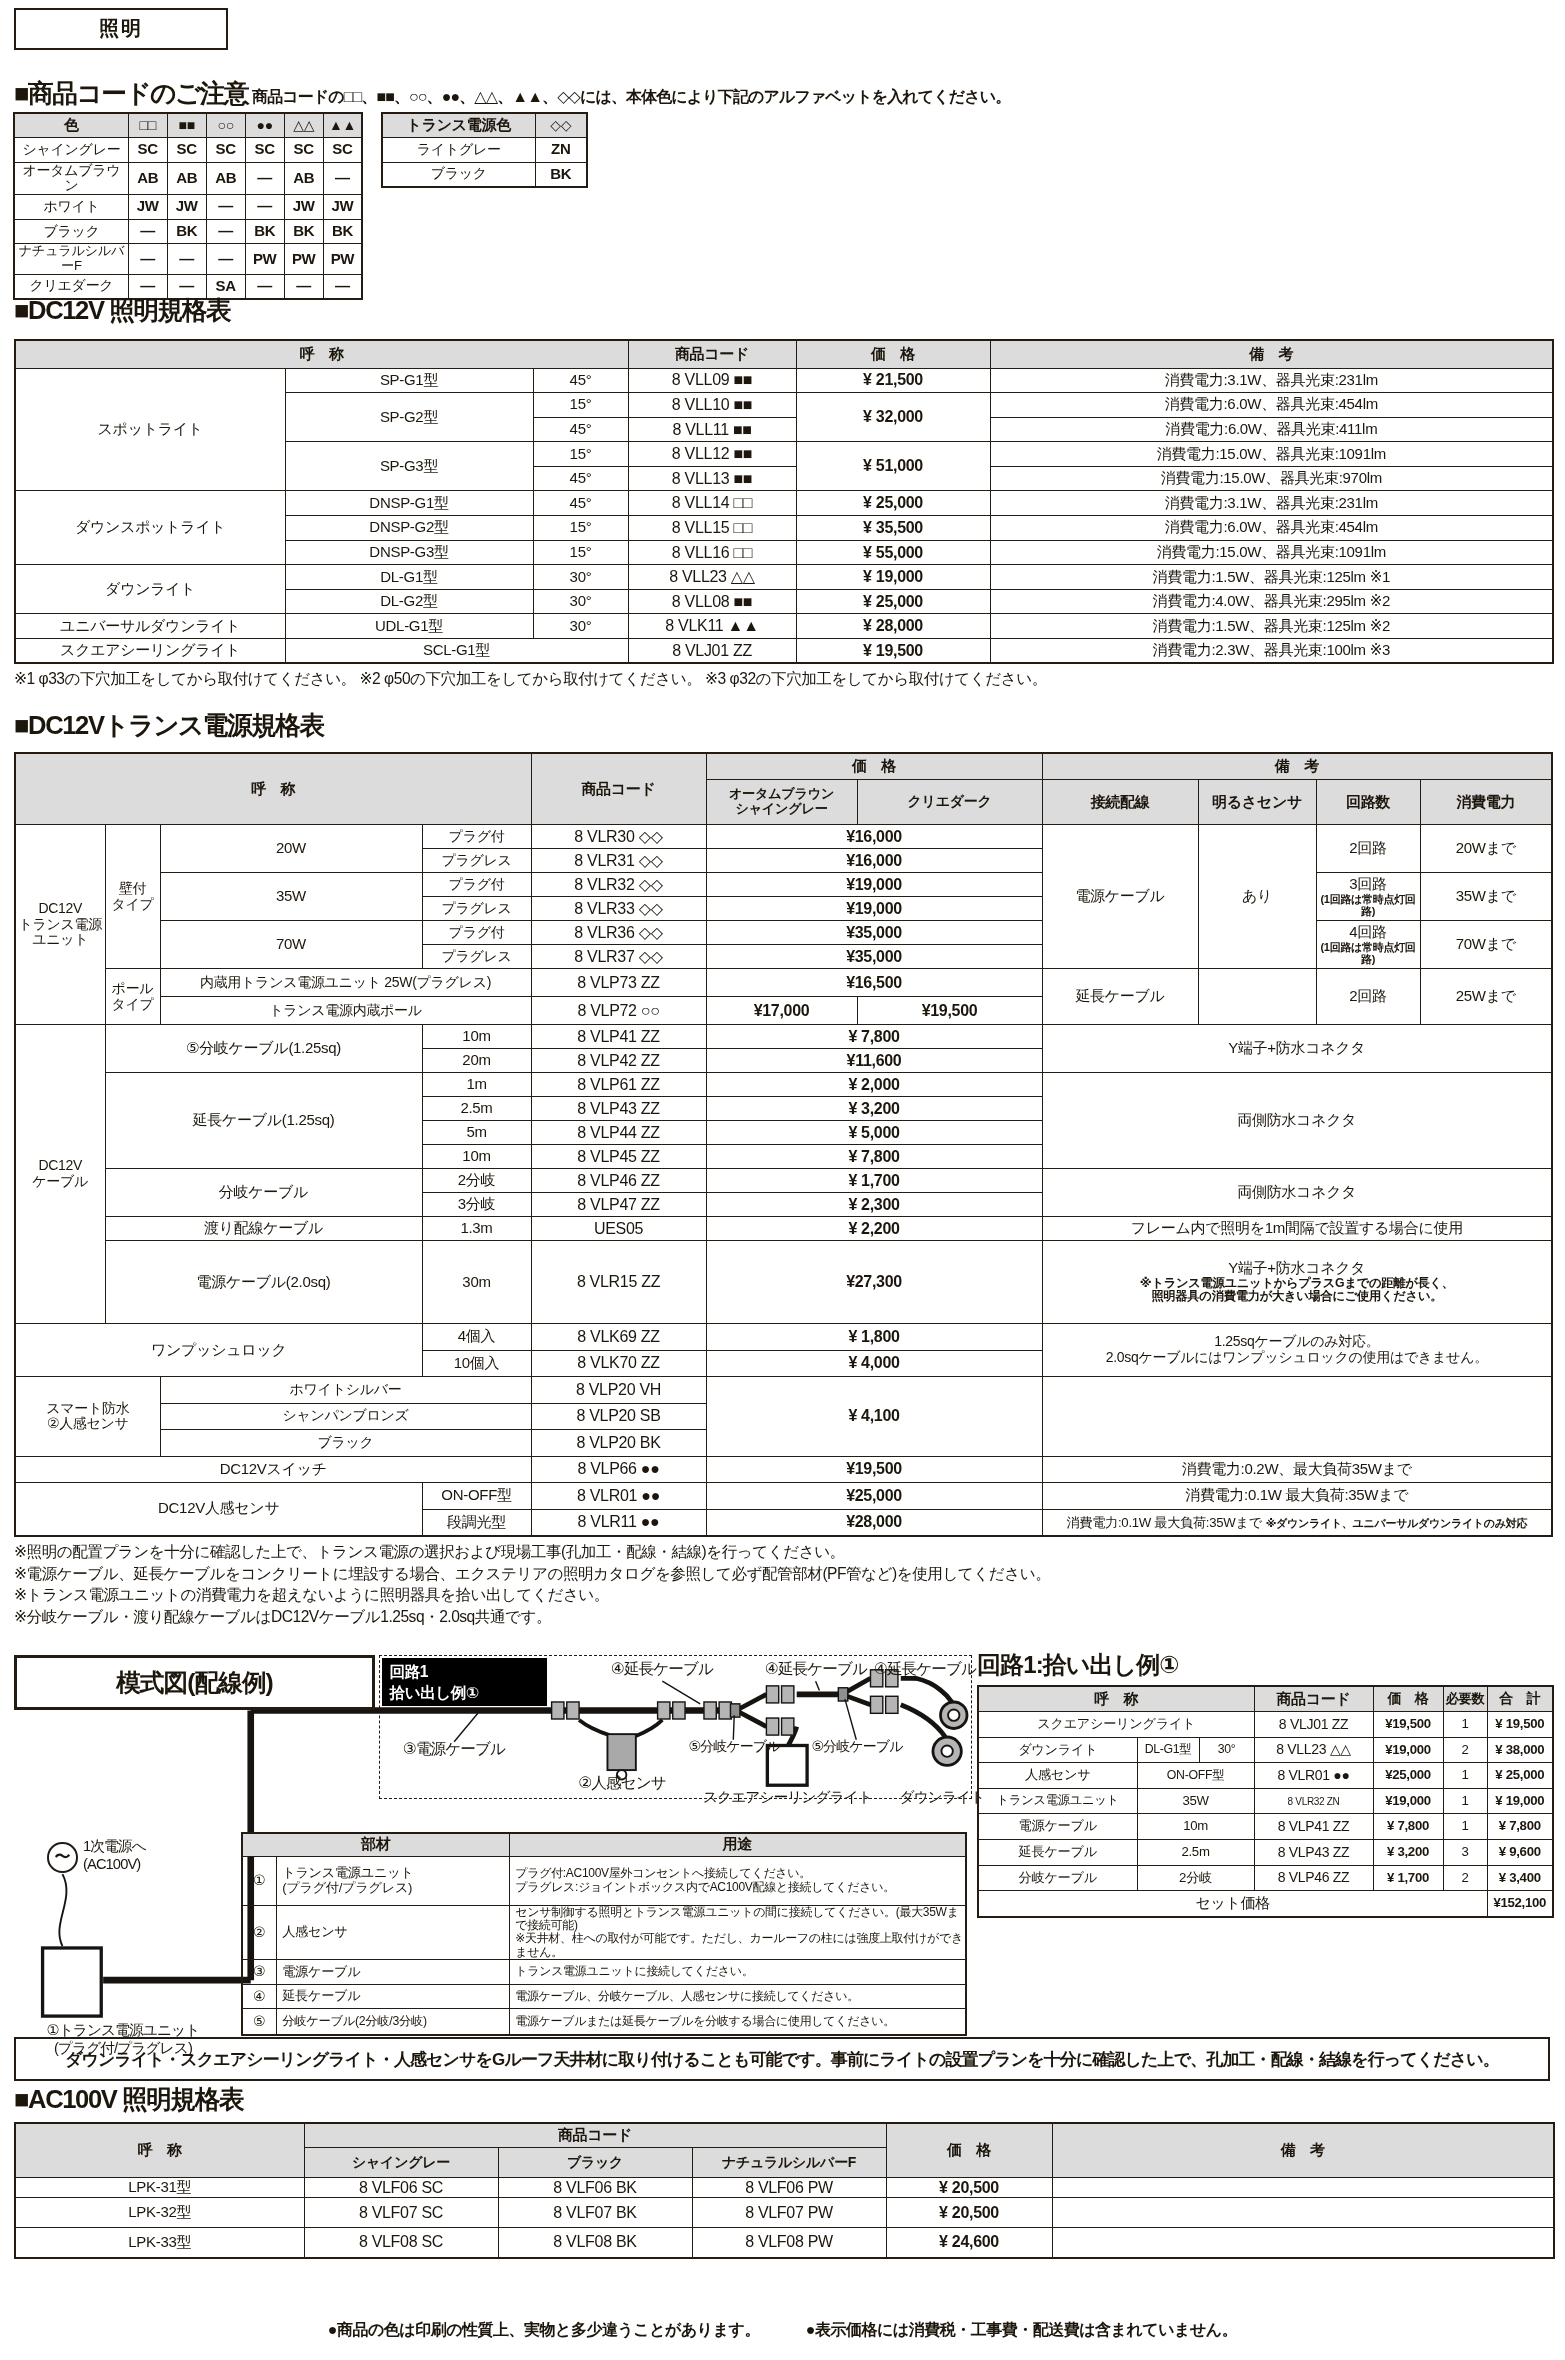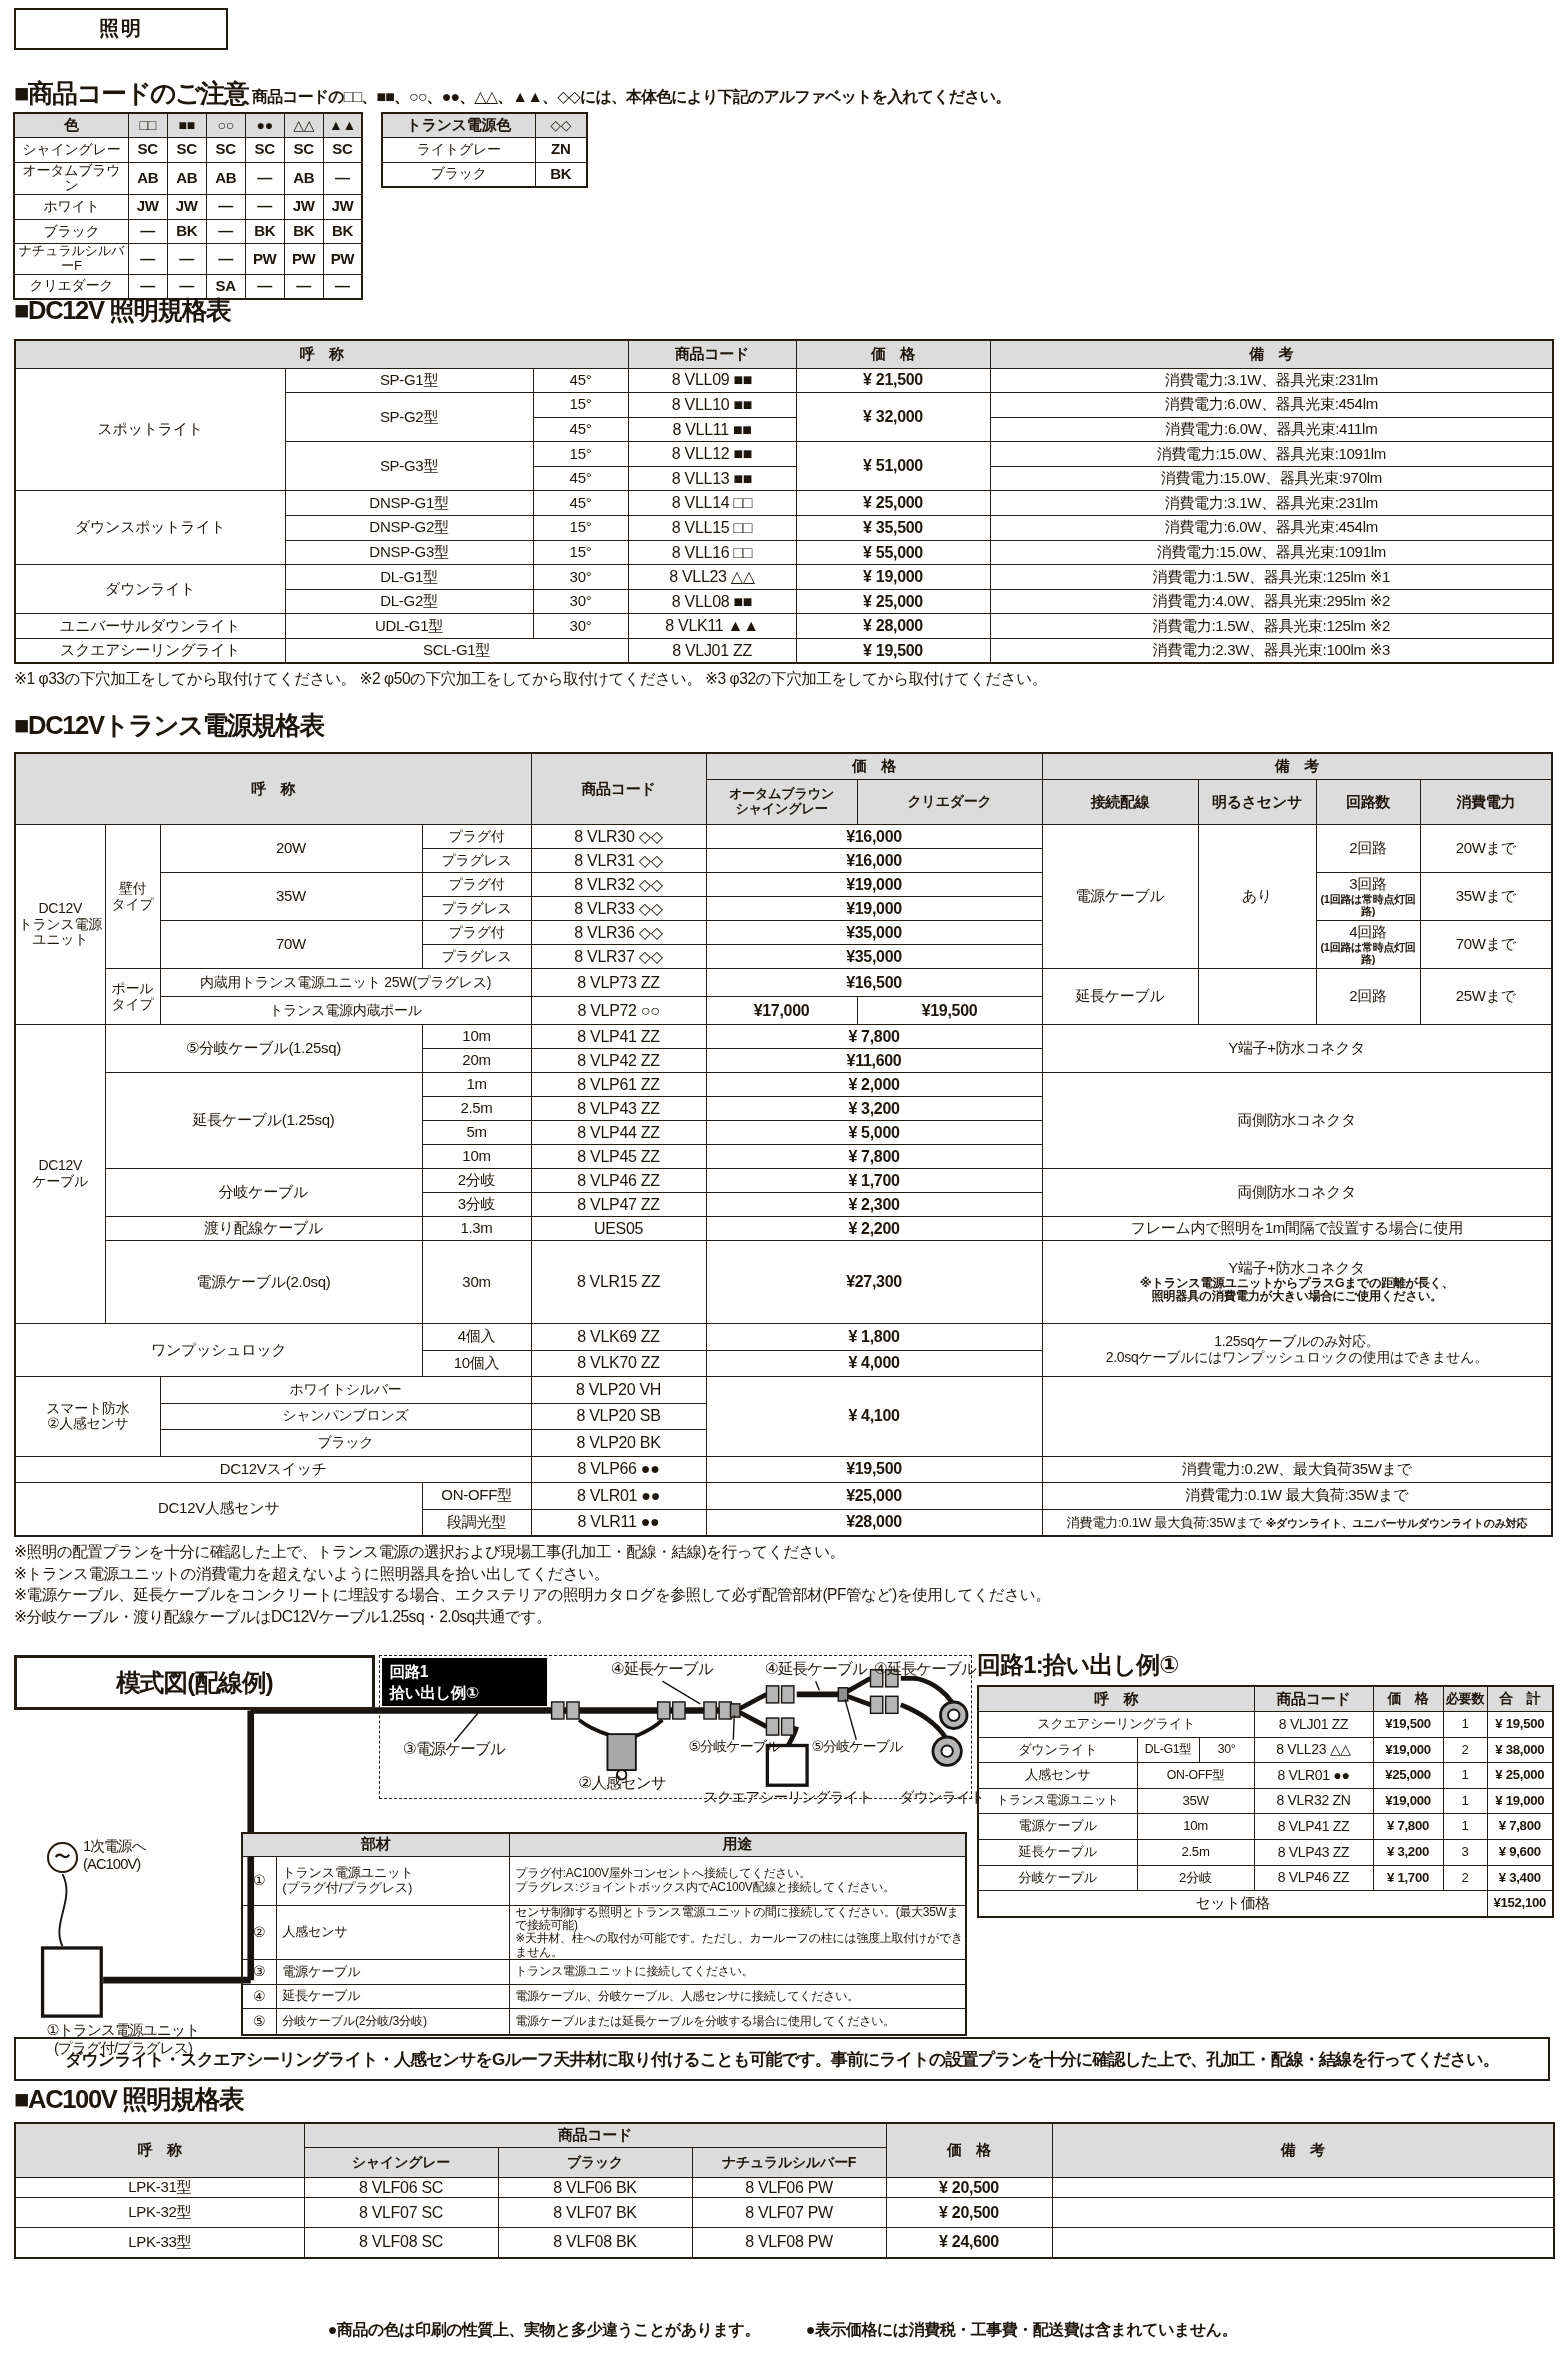--- a/index.html
+++ b/index.html
@@ -457,22 +457,22 @@
   <tr style="height:26.5px">
     <td>段調光型</td>
     <td class="cd">8 VLR11 ●●</td>
     <td class="pr" colspan="2">¥28,000</td>
     <td colspan="4"><span class="s14">消費電力:0.1W 最大負荷:35Wまで</span> <span class="sm">※ダウンライト、ユニバーサルダウンライトのみ対応</span></td>
   </tr>
 </tbody>
   </table>
 <div class="abs note" style="left:14px;top:1541px;width:1538px">
   <div>※照明の配置プランを十分に確認した上で、トランス電源の選択および現場工事(孔加工・配線・結線)を行ってください。</div>
+  <div>※電源ケーブル、延長ケーブルをコンクリートに埋設する場合、エクステリアの照明カタログを参照して必ず配管部材(PF管など)を使用してください。</div>
   <div>※トランス電源ユニットの消費電力を超えないように照明器具を拾い出してください。</div>
-  <div>※電源ケーブル、延長ケーブルをコンクリートに埋設する場合、エクステリアの照明カタログを参照して必ず配管部材(PF管など)を使用してください。</div>
   <div>※分岐ケーブル・渡り配線ケーブルはDC12Vケーブル1.25sq・2.0sq共通です。</div>
 </div>
 
 <div class="abs" style="left:0;top:1647px;width:1565px;height:390px">
   <svg width="1565" height="390" style="position:absolute;left:0;top:0" xmlns="http://www.w3.org/2000/svg" viewBox="0 0 1654 412">
 
     <g stroke="#171310" fill="none">
       <path d="M109 352 H265 M265 352 V67 M265 67 H775" stroke-width="7"></path>
       <path d="M778 67 L810 50 M778 67 L810 84" stroke-width="5"></path>
       <path d="M842 50 H888" stroke-width="6"></path>
@@ -623,21 +623,21 @@
           <td class="s14">人感センサ</td>
           <td colspan="2" class="s13">ON-OFF型</td>
           <td class="cd" style="font-size:14px">8 VLR01 ●●</td>
           <td class="pr" style="font-size:13.2px">¥25,000</td>
           <td class="s14">1</td>
           <td class="pr" style="font-size:13.2px">¥ 25,000</td>
         </tr>
     <tr style="height:25.6px">
           <td class="s13">トランス電源ユニット</td>
           <td colspan="2" class="s14">35W</td>
-          <td class="cd" style="font-size:14px">8 VLR32 ZN</td>
+          <td class="cd" style="font-size:10px">8 VLR32 ZN</td>
           <td class="pr" style="font-size:13.2px">¥19,000</td>
           <td class="s14">1</td>
           <td class="pr" style="font-size:13.2px">¥ 19,000</td>
         </tr>
     <tr style="height:25.6px">
           <td class="s14">電源ケーブル</td>
           <td colspan="2" class="s14">10m</td>
           <td class="cd" style="font-size:14px">8 VLP41 ZZ</td>
           <td class="pr" style="font-size:13.2px">¥  7,800</td>
           <td class="s14">1</td>

